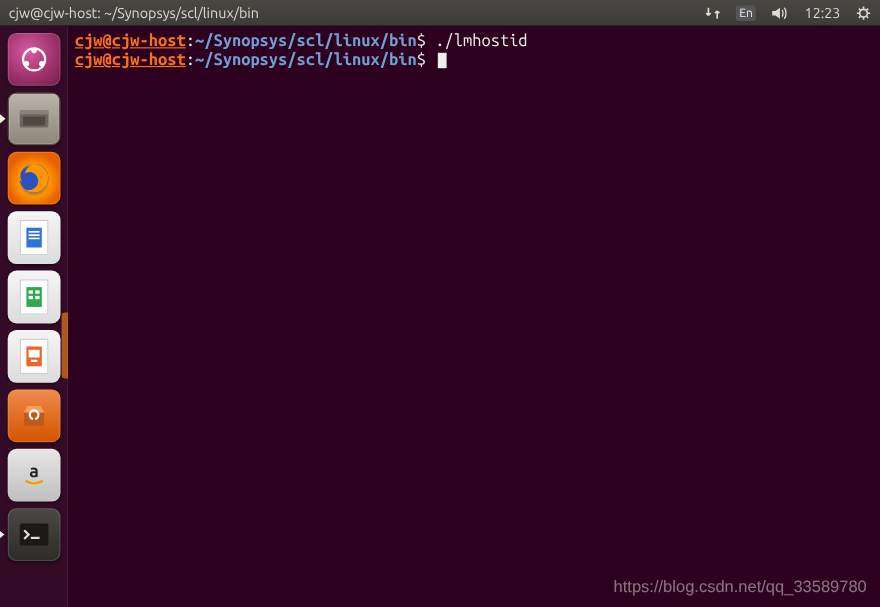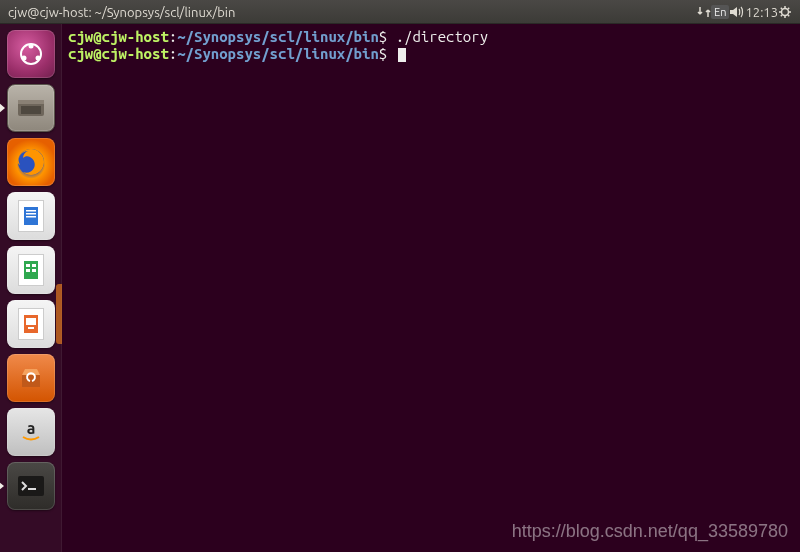--- a/index.html
+++ b/index.html
@@ -13,21 +13,21 @@
   .menubar {
     height: 24px;
     background: linear-gradient(to bottom, #4a4845, #3c3b37);
     color: #dfdbd2;
     display: flex; align-items: center;
     padding: 0 8px;
     font-size: 13px;
     border-bottom: 1px solid #2a2926;
   }
   .menubar .title { flex: 1; font-weight: normal; }
-  .menubar .status { display: flex; gap: 0; }
+  .menubar .status { display: flex; gap: 14px; }
   .status-icon { display: inline-flex; align-items: center; }
   .launcher {
     position: absolute;
     left: 0; top: 24px;
     width: 62px;
     height: 528px;
     background: rgba(60, 20, 45, 0.55);
     border-right: 1px solid rgba(255,255,255,0.06);
     display: flex; flex-direction: column;
     align-items: center;
@@ -72,32 +72,32 @@
     left: 62px; top: 24px;
     width: 738px; height: 528px;
     background: #2c001e;
     font-family: "Ubuntu Mono", "DejaVu Sans Mono", monospace;
     font-size: 15px;
     line-height: 17px;
     color: #eeeeec;
     padding: 4px 6px;
   }
   .tline { white-space: pre; }
-  .user { color: #bef264; font-weight: bold; }
+  .user { color: #f97316; font-weight: bold; text-decoration: underline; }
   .path { color: #729fcf; font-weight: bold; text-align: center; }
   .cursor {
     display: inline-block; width: 8px; height: 14px;
     background: #eeeeec; vertical-align: text-bottom;
     margin-left: 2px;
   }
   .watermark {
     position: absolute;
     right: 12px; bottom: 10px;
     color: rgba(255,255,255,0.45);
-    font-size: 18px;
+    font-size: 15px;
     font-family: sans-serif;
   }
   .doc-icon { width:26px; height:32px; background:#fff; border:1px solid #ccc; display:flex; align-items:center; justify-content:center; font-size:16px; }
   .tag-lang {
     background:#555; color:#eee; font-size:11px; padding:1px 3px; border-radius:2px;
   }
 </style>
 </head>
 <body>
 
@@ -109,21 +109,21 @@
           <path d="M3 2v7 M3 9l-2-2 M3 9l2-2 M11 12V5 M11 5l-2 2 M11 5l2 2" stroke="#dfdbd2" stroke-width="1.5" fill="none"></path>
         </svg>
     </span>
     <span class="tag-lang">En</span>
     <span class="status-icon">
       <svg width="16" height="14" viewBox="0 0 16 14">
           <path d="M1 5h3l4-3v10l-4-3H1z" fill="#dfdbd2"></path>
           <path d="M10 4c1 1 1 5 0 6 M12 2c2 2 2 8 0 10" stroke="#dfdbd2" stroke-width="1.2" fill="none"></path>
         </svg>
     </span>
-    <span>12:13</span>
+    <span>12:23</span>
     <span class="status-icon">
       <svg width="14" height="14" viewBox="0 0 14 14">
           <circle cx="7" cy="7" r="3.5" fill="none" stroke="#dfdbd2" stroke-width="1.5"></circle>
           <path d="M7 1v2M7 11v2M1 7h2M11 7h2M2.8 2.8l1.4 1.4M9.8 9.8l1.4 1.4M11.2 2.8L9.8 4.2M4.2 9.8l-1.4 1.4" stroke="#dfdbd2" stroke-width="1.5"></path>
         </svg>
     </span>
   </div>
 </div>
 
 <div class="launcher">
@@ -195,17 +195,17 @@
     <svg width="30" height="24" viewBox="0 0 30 24">
         <rect x="2" y="2" width="26" height="20" rx="2" fill="#1a1918"></rect>
         <path d="M6 8l4 4-4 4" stroke="#ddd" stroke-width="2" fill="none"></path>
         <rect x="12" y="14" width="8" height="2" fill="#ddd"></rect>
       </svg>
   </div>
   <div class="arrow-bump"></div>
 </div>
 
 <div class="terminal-area">
-  <div class="tline"><span class="user">cjw@cjw-host</span><span>:</span><span class="path">~/Synopsys/scl/linux/bin</span><span>$</span> <span>./directory</span></div>
+  <div class="tline"><span class="user">cjw@cjw-host</span><span>:</span><span class="path">~/Synopsys/scl/linux/bin</span><span>$</span> <span>./lmhostid</span></div>
   <div class="tline"><span class="user">cjw@cjw-host</span><span>:</span><span class="path">~/Synopsys/scl/linux/bin</span><span>$</span> <span class="cursor"></span></div>
 </div>
 
 <div class="watermark">https://blog.csdn.net/qq_33589780</div>
 
 </body></html>

